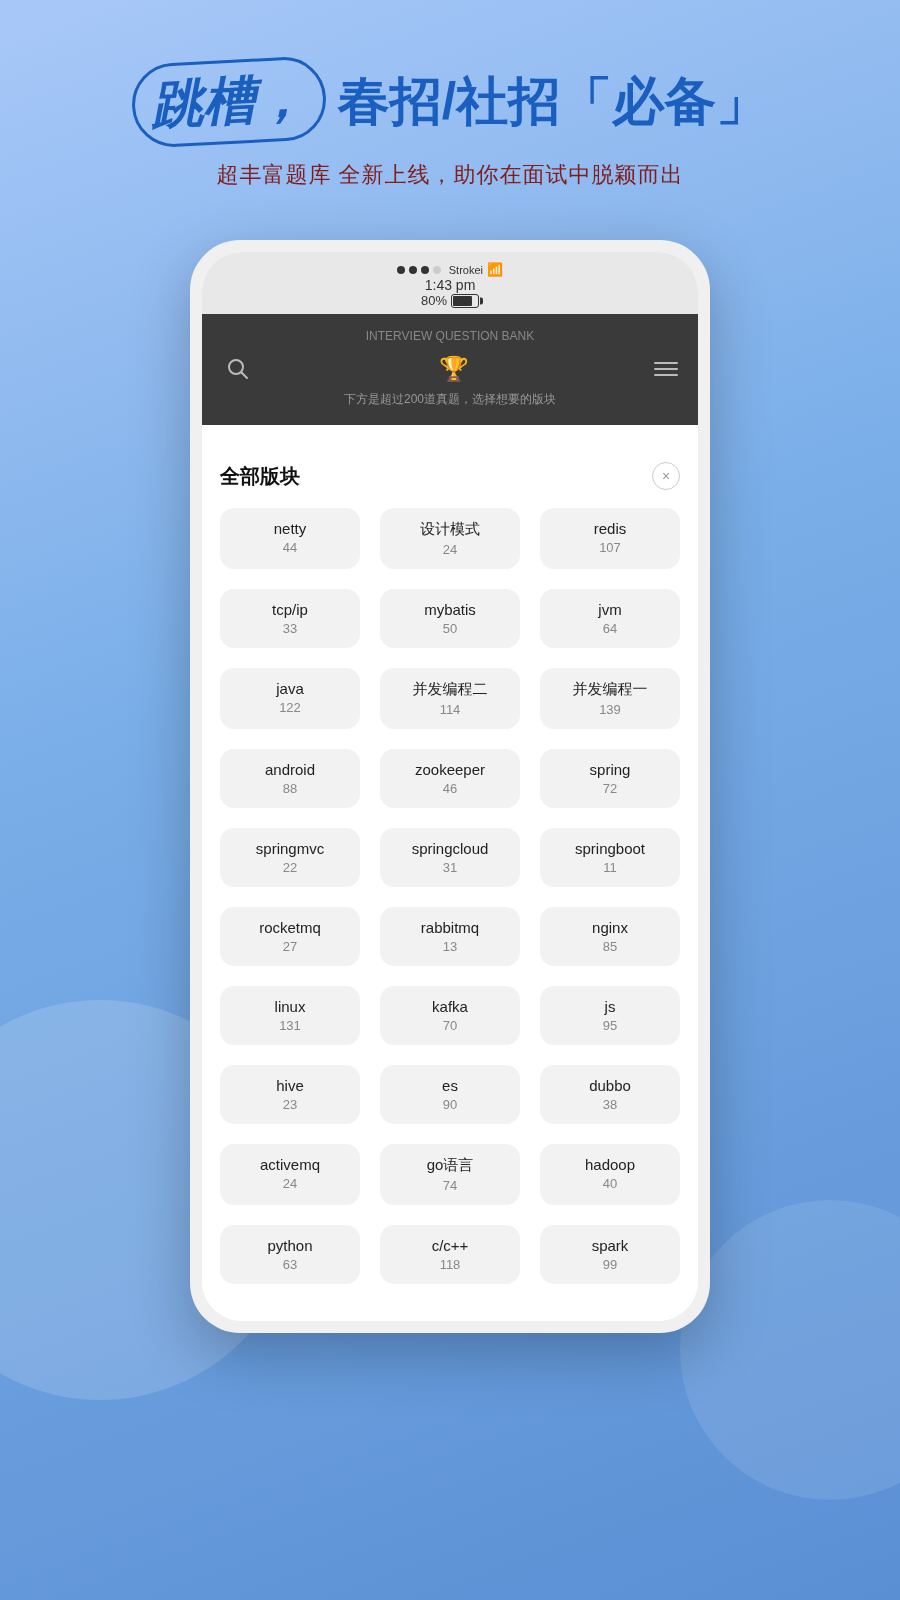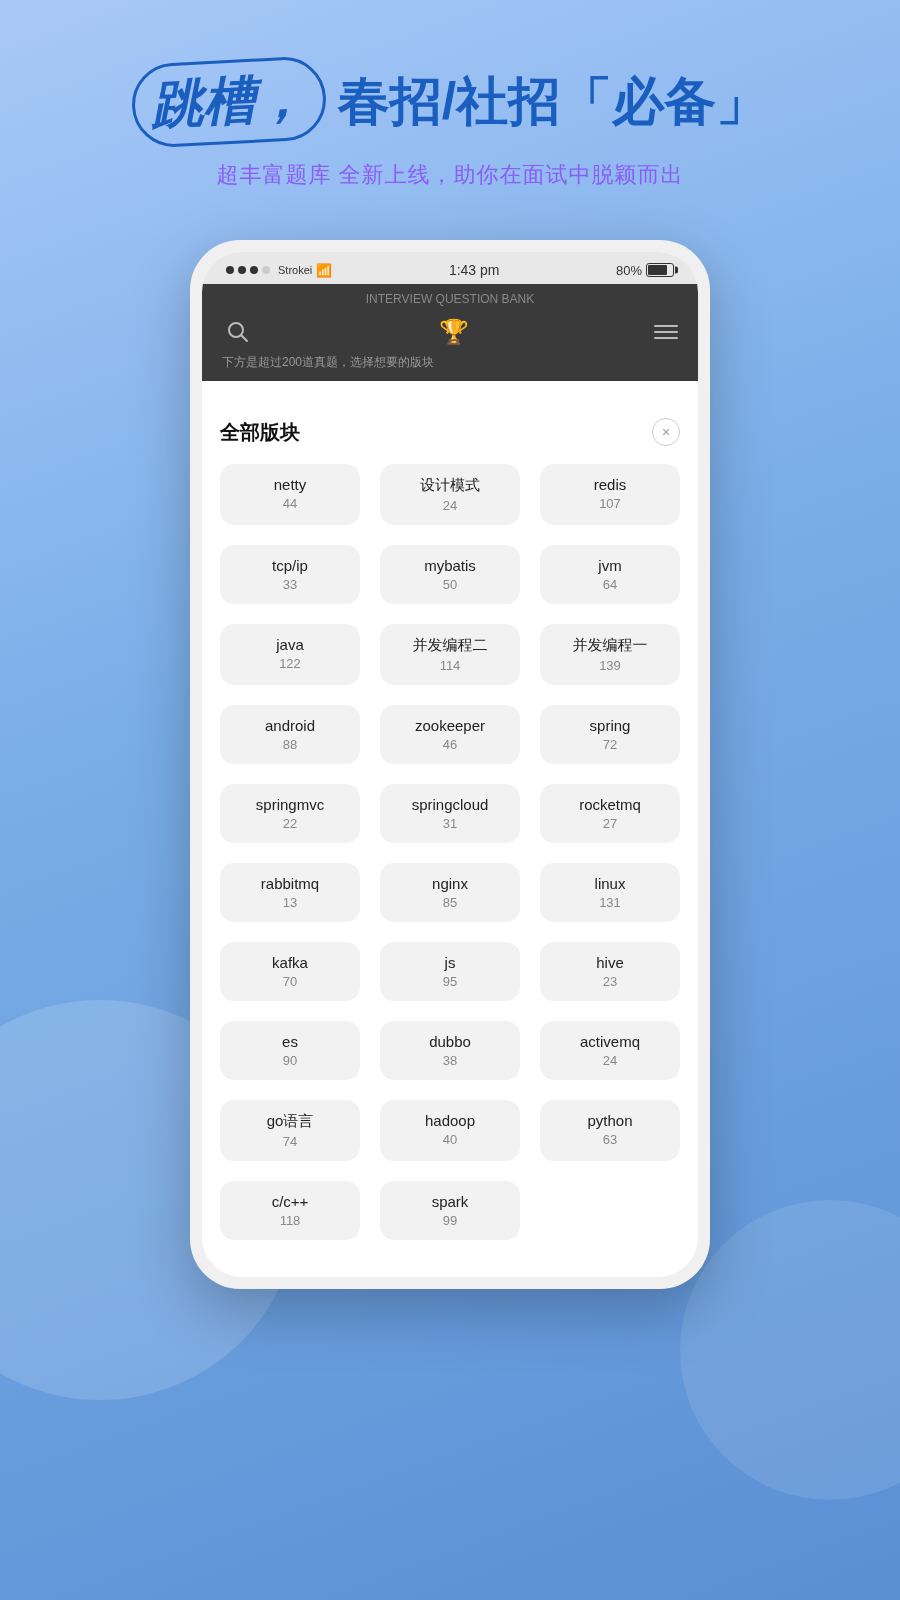--- a/index.html
+++ b/index.html
@@ -54,21 +54,21 @@
       color: #1a5fc0;
       font-style: italic;
     }
     .title-rest {
       font-size: 52px;
       font-weight: 700;
       color: #1a5fc0;
     }
     .subtitle {
       font-size: 22px;
-      color: #8b5cf6;
+      color: #7f1d1d;
       margin-top: 8px;
       letter-spacing: 1px;
     }
 
     
     .phone-container {
       display: flex;
       justify-content: center;
       padding-top: 20px;
     }
@@ -88,20 +88,21 @@
 
     
     .status-bar {
       background: #e8e8e8;
       display: flex;
       justify-content: space-between;
       align-items: center;
       padding: 10px 24px 6px;
       font-size: 13px;
       color: #333;
+      flex-direction: column;
     }
     .status-left {
       display: flex;
       align-items: center;
       gap: 4px;
     }
     .dot {
       width: 8px; height: 8px;
       border-radius: 50%;
       background: #555;
@@ -132,21 +133,21 @@
     .battery-fill {
       width: 80%;
       height: 100%;
       background: #333;
       border-radius: 1px;
     }
 
     
     .app-header {
       background: #3a3a3a;
-      padding: 8px 20px;
+      padding: 15px 20px;
     }
     .app-header-top {
       font-size: 13px;
       color: #aaa;
       margin-bottom: 10px;
       text-align: center;
     }
     .app-header-icons {
       display: flex;
       justify-content: space-between;
@@ -163,20 +164,21 @@
     .menu-icon {
       display: flex; flex-direction: column; gap: 4px;
       width: 24px;
     }
     .menu-line {
       height: 2px; background: #bbb; border-radius: 2px;
     }
     .app-header-subtitle {
       font-size: 12px;
       color: #999;
+      text-align: center;
       padding: 6px 0 2px;
     }
 
     
     .main-content {
       background: white;
       padding: 37px 18px;
     }
     .section-header {
       display: flex;
@@ -342,20 +344,24 @@
     </div>
             <div class="category-item">
       <span class="category-name">springmvc</span>
       <span class="category-count">22</span>
     </div>
             <div class="category-item">
       <span class="category-name">springcloud</span>
       <span class="category-count">31</span>
     </div>
             <div class="category-item">
+      <span class="category-name">springboot</span>
+      <span class="category-count">11</span>
+    </div>
+            <div class="category-item">
       <span class="category-name">rocketmq</span>
       <span class="category-count">27</span>
     </div>
             <div class="category-item">
       <span class="category-name">rabbitmq</span>
       <span class="category-count">13</span>
     </div>
             <div class="category-item">
       <span class="category-name">nginx</span>
       <span class="category-count">85</span>

